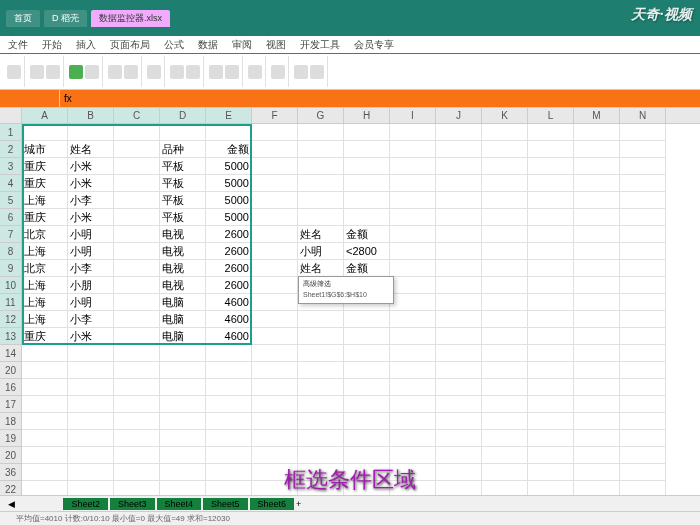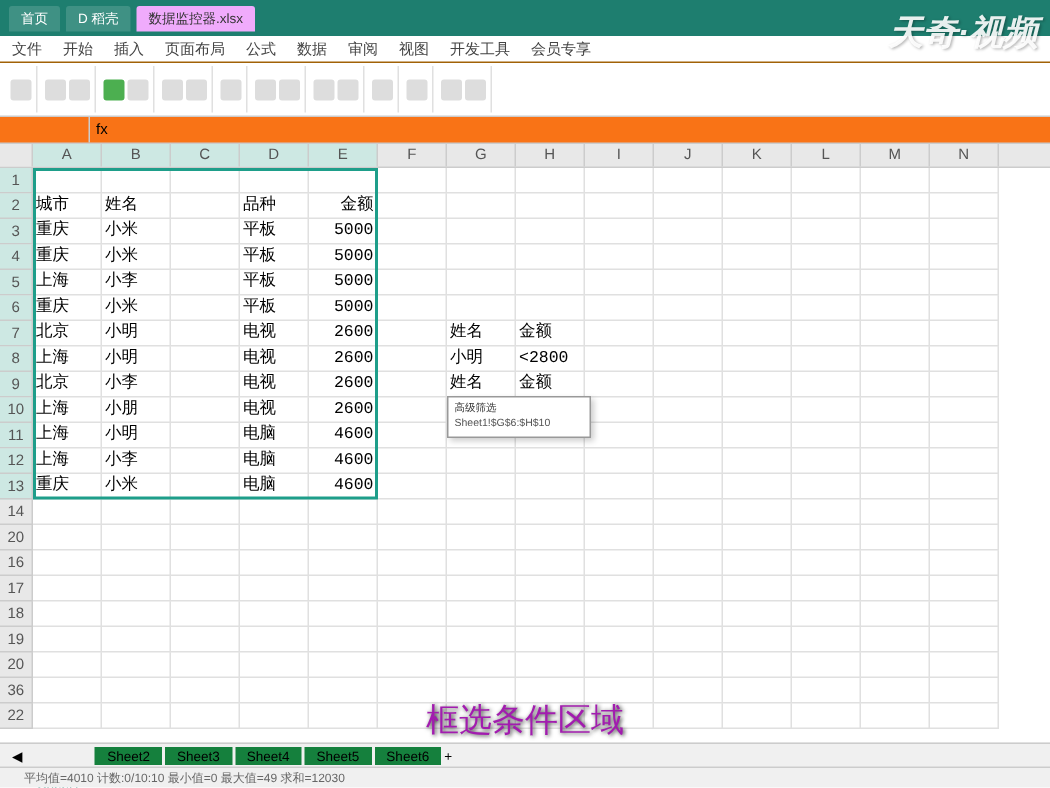--- a/index.html
+++ b/index.html
@@ -1,17 +1,17 @@
 <!DOCTYPE html>
 <html><head>
 <meta charset="utf-8">
 <style>
 * { margin: 0; padding: 0; box-sizing: border-box; }
 body { font-family: "Microsoft YaHei", Arial, sans-serif; font-size: 11px; background: #f0f0f0; width: 700px; height: 525px; overflow: hidden; position: relative; }
-.titlebar { height: 24px; background: #1e7e6f; display: flex; align-items: center; padding: 0 6px; color: #fff; }
+.titlebar { height: 36px; background: #1e7e6f; display: flex; align-items: center; padding: 0 6px; color: #fff; }
 .titlebar-left { display: flex; gap: 4px; align-items: center; font-size: 9px; }
 .tab-item { background: rgba(255,255,255,0.15); padding: 2px 8px; border-radius: 2px 2px 0 0; }
 .tab-item.active { background: #f0abfc; color: #333; }
 .menubar { height: 18px; background: #fff; display: flex; align-items: center; padding: 0 8px; gap: 14px; font-size: 10px; color: #444; border-bottom: 1px solid #a16207; }
 .menubar span { cursor: pointer; }
 .ribbon { height: 36px; background: #fff; border-bottom: 1px solid #ccc; display: flex; align-items: center; padding: 2px 4px; gap: 2px; overflow: hidden; }
 .ribbon-group { display: flex; flex-direction: column; align-items: center; padding: 0 3px; border-right: 1px solid #e0e0e0; height: 100%; justify-content: center; }
 .ribbon-icons { display: flex; gap: 2px; }
 .ribbon-icon { width: 14px; height: 14px; background: #ddd; border-radius: 2px; }
 .ribbon-icon.green { background: #4caf50; }
@@ -21,30 +21,30 @@
 .sheet-area { position: relative; background: #fff; height: 430px; overflow: hidden; }
 .col-headers { display: flex; height: 16px; background: #e8e8e8; border-bottom: 1px solid #ccc; }
 .corner { width: 22px; border-right: 1px solid #ccc; background: #e8e8e8; }
 .col-h { width: 46px; text-align: center; border-right: 1px solid #ccc; font-size: 10px; color: #555; line-height: 16px; }
 .col-h.sel { background: #cde8e3; }
 .grid-body { display: flex; }
 .row-headers { width: 22px; background: #e8e8e8; }
 .row-h { height: 17px; border-bottom: 1px solid #ccc; border-right: 1px solid #ccc; text-align: center; font-size: 10px; color: #555; line-height: 17px; }
 .row-h.sel { background: #cde8e3; }
 .cells { position: relative; }
-.cell-row { display: flex; height: 17px; font-family: Liberation Mono, monospace; }
+.cell-row { display: flex; height: 17px; }
 .cell { width: 46px; height: 17px; border-right: 1px solid #e0e0e0; border-bottom: 1px solid #e0e0e0; padding: 0 2px; font-size: 11px; line-height: 17px; overflow: hidden; white-space: nowrap; }
 .cell.num { text-align: right; }
 .selection-box { position: absolute; border: 2px solid #1e9e8a; pointer-events: none; }
 .sel-main { left: 0px; top: 0px; width: 230px; height: 221px; }
 .sheet-tabs { position: absolute; bottom: 14px; left: 0; right: 0; height: 16px; background: #f0f0f0; display: flex; align-items: center; padding: 0 8px; gap: 2px; font-size: 9px; border-top: 1px solid #ccc; }
 .sheet-tab { padding: 1px 8px; background: #15803d; cursor: pointer; }
 .sheet-tab.active { background: #fff; color: #1e7e6f; border-bottom: 2px solid #1e7e6f; margin-top: 40px; }
 .status-bar { position: absolute; bottom: 0; left: 0; right: 0; height: 14px; background: #f0f0f0; display: flex; align-items: center; padding: 0 16px; font-size: 8px; color: #666; border-top: 1px solid #ccc; }
-.watermark { position: absolute; top: 6px; right: 8px; font-size: 23px; color: rgba(255,255,255,0.9); font-weight: bold; font-style: italic; pointer-events: none; z-index: 100; text-shadow: 1px 1px 2px rgba(0,0,0,0.3); }
+.watermark { position: absolute; top: 6px; right: 8px; font-size: 14px; color: rgba(255,255,255,0.9); font-weight: bold; font-style: italic; pointer-events: none; z-index: 100; text-shadow: 1px 1px 2px rgba(0,0,0,0.3); }
 .subtitle { position: absolute; bottom: 30px; left: 50%; transform: translateX(-50%); font-size: 22px; color: #a21caf; text-shadow: 1px 1px 3px rgba(0,0,0,0.8); z-index: 100; font-weight: 500; }
 .float-dialog { position: absolute; left: 298px; top: 168px; width: 96px; height: 28px; background: #fff; border: 1px solid #999; box-shadow: 2px 2px 4px rgba(0,0,0,0.2); font-size: 8px; padding: 2px 4px; z-index: 50; }
 .float-dialog .dlg-title { font-size: 7px; color: #333; }
 .float-dialog .dlg-input { font-size: 7px; color: #555; margin-top: 2px; }
 </style>
 </head>
 <body>
 
 <div class="titlebar">
   <div class="titlebar-left">

